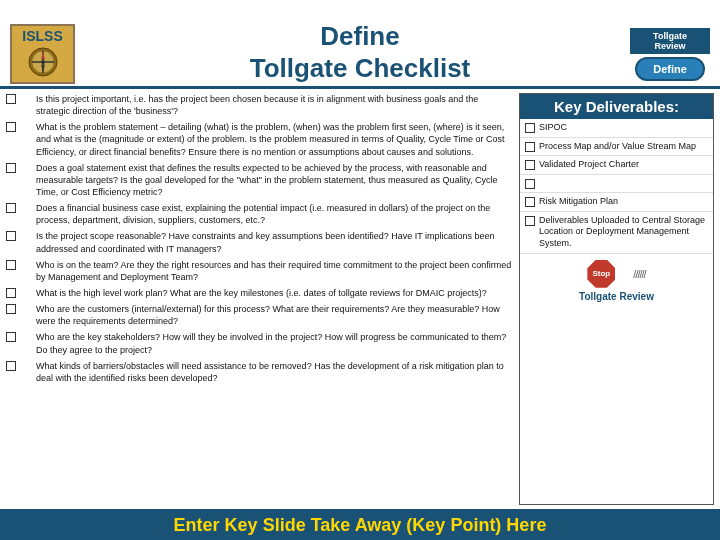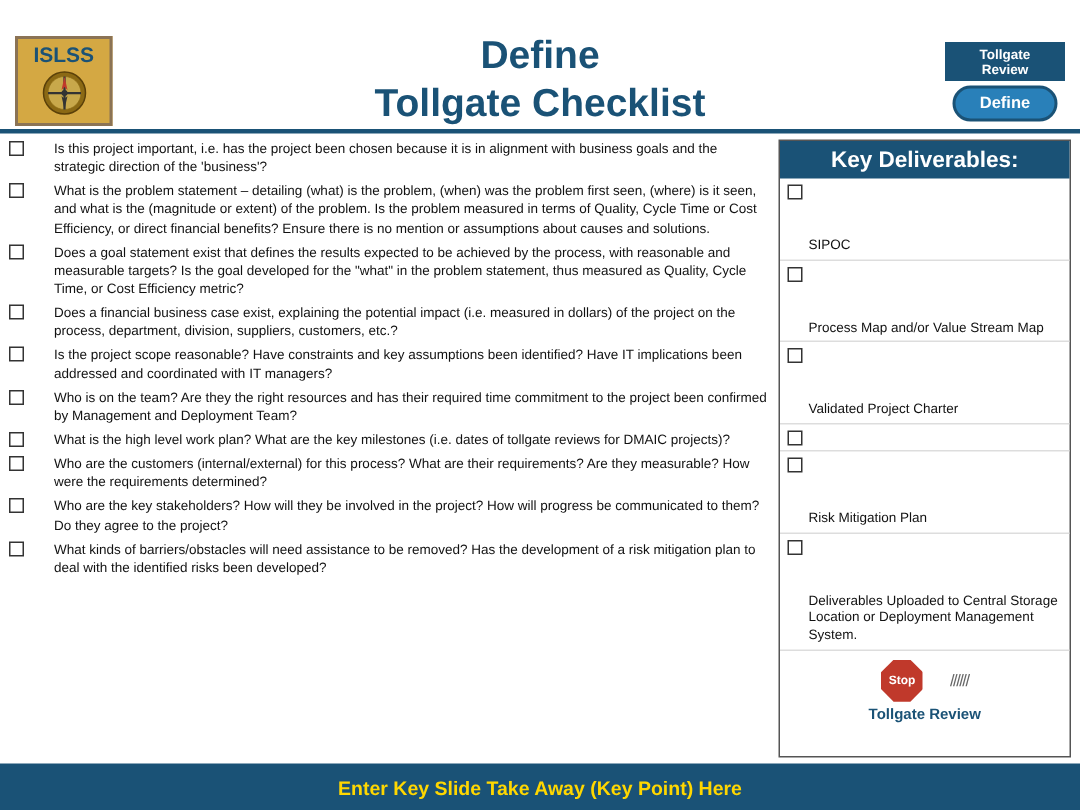--- a/index.html
+++ b/index.html
@@ -147,21 +147,20 @@
       width: 10px;
       height: 10px;
       border: 1px solid #333;
       flex-shrink: 0;
       margin-top: 1px;
     }
     .deliverable-item .text {
       flex: 1;
       color: #111;
       line-height: 1.3;
-      margin-top: 36px;
     }
     .tollgate-review-section {
       padding: 6px;
       text-align: center;
     }
     .stop-sign {
       display: inline-block;
       background: #c0392b;
       color: white;
       font-weight: bold;
@@ -184,21 +183,21 @@
       font-size: 11px;
       color: #666;
       letter-spacing: -1px;
     }
 
     
     .key-slide {
       background: #1a5276;
       color: #FFD700;
       text-align: center;
-      font-size: 13px;
+      font-size: 18px;
       font-weight: bold;
       padding: 16px;
       height: 28px;
       display: flex;
       align-items: center;
       justify-content: center;
     }
 
     
     .bottom-bar {

